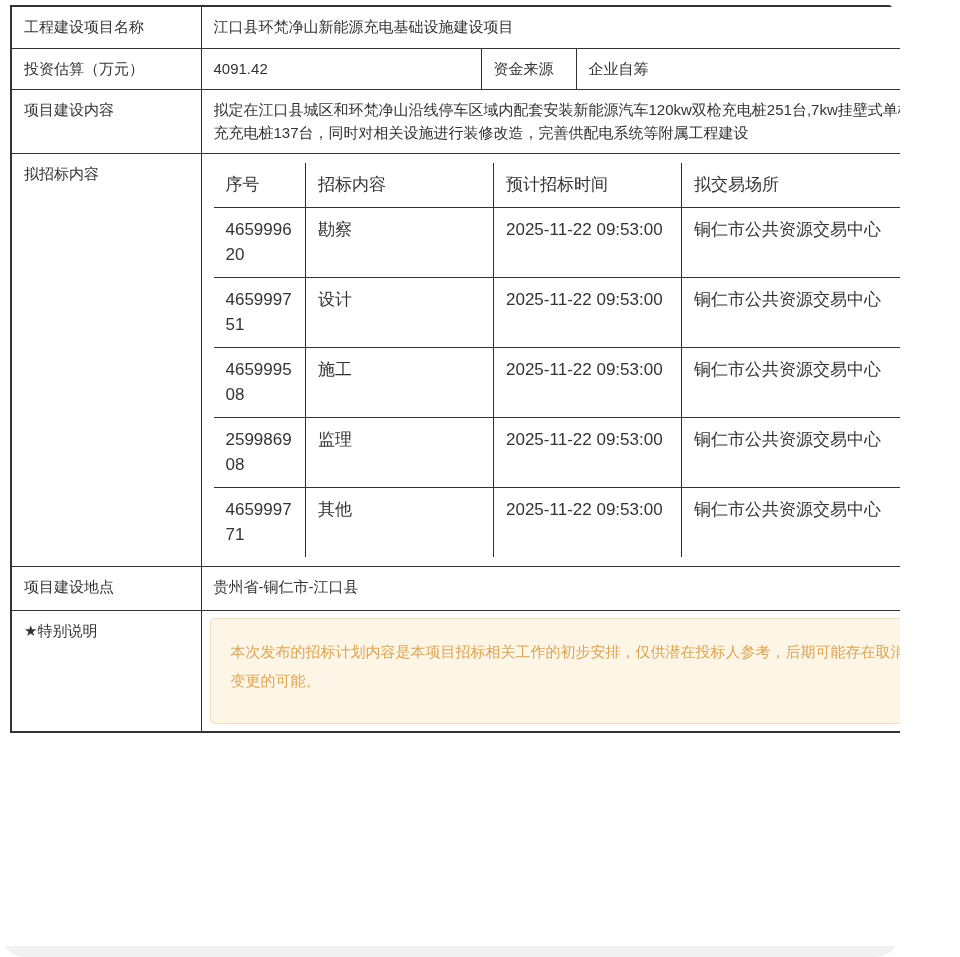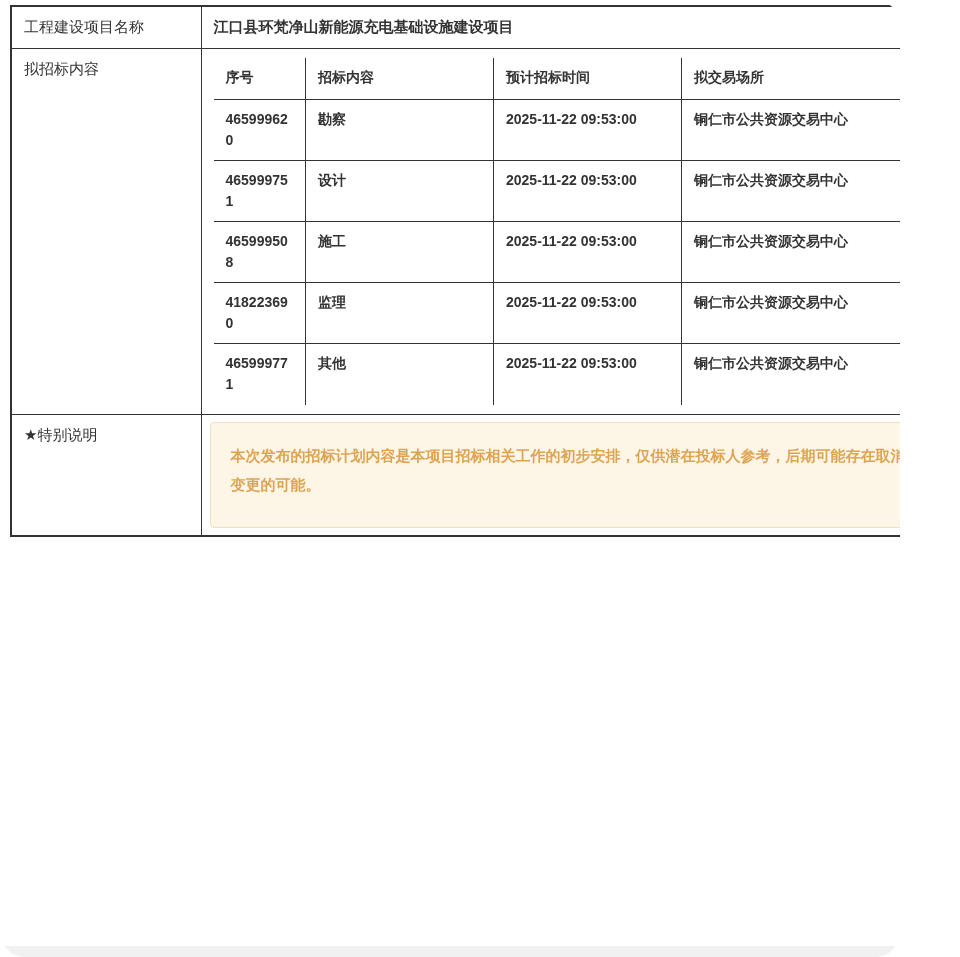--- a/index.html
+++ b/index.html
@@ -12,32 +12,31 @@
   }
   table.main > tbody > tr > td{
     border:1px solid #333;
     vertical-align:top;
     padding:9px 12px;
     font-size:15px;
     line-height:1.5;
     overflow:hidden;
   }
   td.lbl{color:#333;}
-  td.val{color:#333;font-weight:bold;}
+  td.val{color:#333;}
   .code{word-break:break-all;}
   td.nest{padding:0;}
   table.inner{width:100%;height:100%;border-collapse:collapse;table-layout:fixed;}
   table.inner td{
     border:1px solid #333;
     vertical-align:top;
     padding:9px 12px;
-    font-size:14px;
+    font-size:17px;
     line-height:1.5;
     word-break:break-all;
-    font-weight:bold;
   }
   table.inner tr > td:first-child{border-left:none;}
   table.inner tr > td:last-child{border-right:none;}
   table.inner tr:first-child > td{border-top:none;}
   table.inner tr:last-child > td{border-bottom:none;}
   .note-box{
     margin:5px 6px;
     background:#fdf6e7;
     border:1px solid #f0e0bb;
     border-radius:4px;
@@ -61,20 +60,30 @@
       <col style="width:190px">
         <col style="width:280px">
         <col style="width:95px">
         <col style="width:375px">
     </colgroup>
     <tbody>
       <tr style="height:38px">
         <td class="lbl">工程建设项目名称</td>
         <td class="val" colspan="3">江口县环梵净山新能源充电基础设施建设项目</td>
       </tr>
+      <tr style="height:38px">
+        <td class="lbl">投资估算（万元）</td>
+        <td class="val">4091.42</td>
+        <td class="lbl">资金来源</td>
+        <td class="val">企业自筹</td>
+      </tr>
+      <tr style="height:62px">
+        <td class="lbl">项目建设内容</td>
+        <td class="val" colspan="3">拟定在江口县城区和环梵净山沿线停车区域内配套安装新能源汽车120kw双枪充电桩251台,7kw挂壁式单枪慢充充电桩137台，同时对相关设施进行装修改造，完善供配电系统等附属工程建设</td>
+      </tr>
       <tr style="height:347px">
         <td class="lbl">拟招标内容</td>
         <td class="nest" colspan="3">
           <table class="inner">
             <colgroup>
               <col style="width:92px">
                 <col style="width:188px">
                 <col style="width:188px">
                 <col style="width:282px">
             </colgroup>
@@ -97,34 +106,38 @@
                 <td>2025-11-22 09:53:00</td>
                 <td>铜仁市公共资源交易中心</td>
               </tr>
               <tr style="height:61px">
                 <td>465999508</td>
                 <td>施工</td>
                 <td>2025-11-22 09:53:00</td>
                 <td>铜仁市公共资源交易中心</td>
               </tr>
               <tr style="height:61px">
-                <td>418223690</td>
+                <td>259986908</td>
                 <td>监理</td>
                 <td>2025-11-22 09:53:00</td>
                 <td>铜仁市公共资源交易中心</td>
               </tr>
               <tr style="height:61px">
                 <td>465999771</td>
                 <td>其他</td>
                 <td>2025-11-22 09:53:00</td>
                 <td>铜仁市公共资源交易中心</td>
               </tr>
             </tbody>
           </table>
         </td>
+      </tr>
+      <tr style="height:44px">
+        <td class="lbl">项目建设地点</td>
+        <td class="val" colspan="3">贵州省-铜仁市-江口县</td>
       </tr>
       <tr style="height:120px">
         <td class="lbl">★特别说明</td>
         <td class="val" colspan="3" style="padding:2px;">
           <div class="note-box">
             <div>本次发布的招标计划内容是本项目招标相关工作的初步安排，仅供潜在投标人参考，后期可能存在取消和变更的可能。</div>
 
           </div>
         </td>
       </tr>

